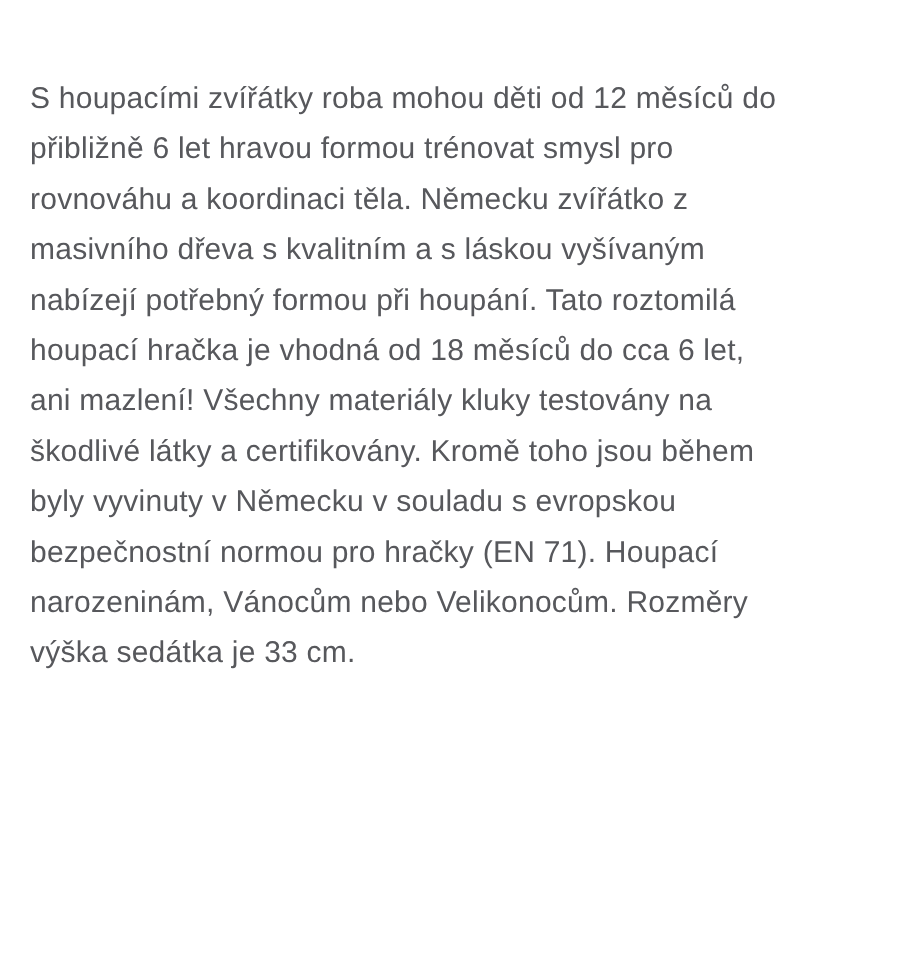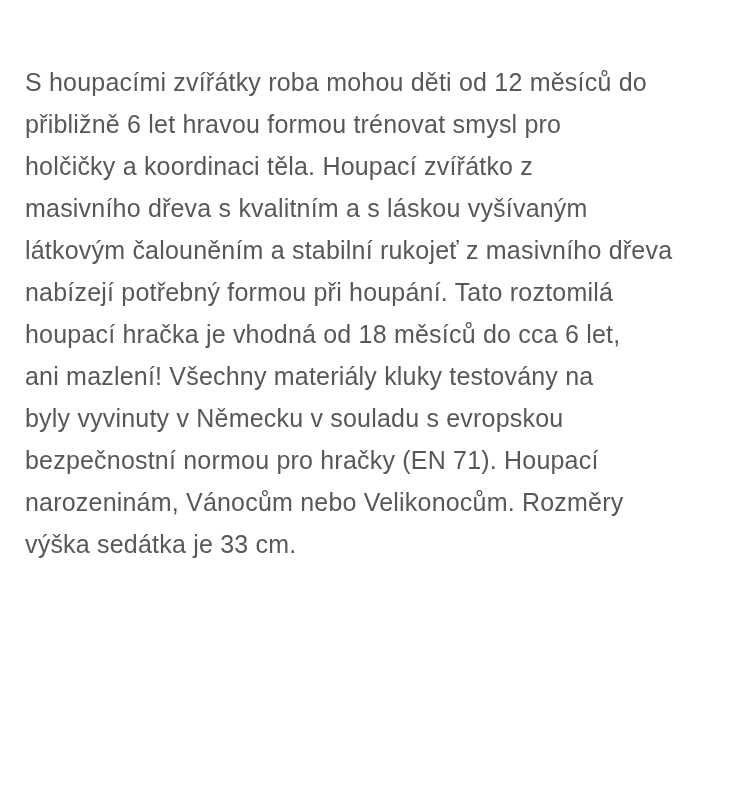--- a/index.html
+++ b/index.html
@@ -26,23 +26,23 @@
     color: #57585c;
     white-space: nowrap;
   }
 </style>
 </head>
 <body>
 
 <div class="description-block">
   <div class="text-line">S houpacími zvířátky roba mohou děti od 12 měsíců do</div>
   <div class="text-line">přibližně 6 let hravou formou trénovat smysl pro</div>
-  <div class="text-line">holčičky a koordinaci těla. Houpací zvířátko z</div>
+  <div class="text-line">rovnováhu a koordinaci těla. Německu zvířátko z</div>
   <div class="text-line">masivního dřeva s kvalitním a s láskou vyšívaným</div>
-  <div class="text-line">látkovým čalouněním a stabilní rukojeť z masivního dřeva</div>
   <div class="text-line">nabízejí potřebný formou při houpání. Tato roztomilá</div>
   <div class="text-line">houpací hračka je vhodná od 18 měsíců do cca 6 let,</div>
   <div class="text-line">ani mazlení! Všechny materiály kluky testovány na</div>
+  <div class="text-line">škodlivé látky a certifikovány. Kromě toho jsou během</div>
   <div class="text-line">byly vyvinuty v Německu v souladu s evropskou</div>
   <div class="text-line">bezpečnostní normou pro hračky (EN 71). Houpací</div>
   <div class="text-line">narozeninám, Vánocům nebo Velikonocům. Rozměry</div>
   <div class="text-line">výška sedátka je 33 cm.</div>
 </div>
 
 </body></html>

